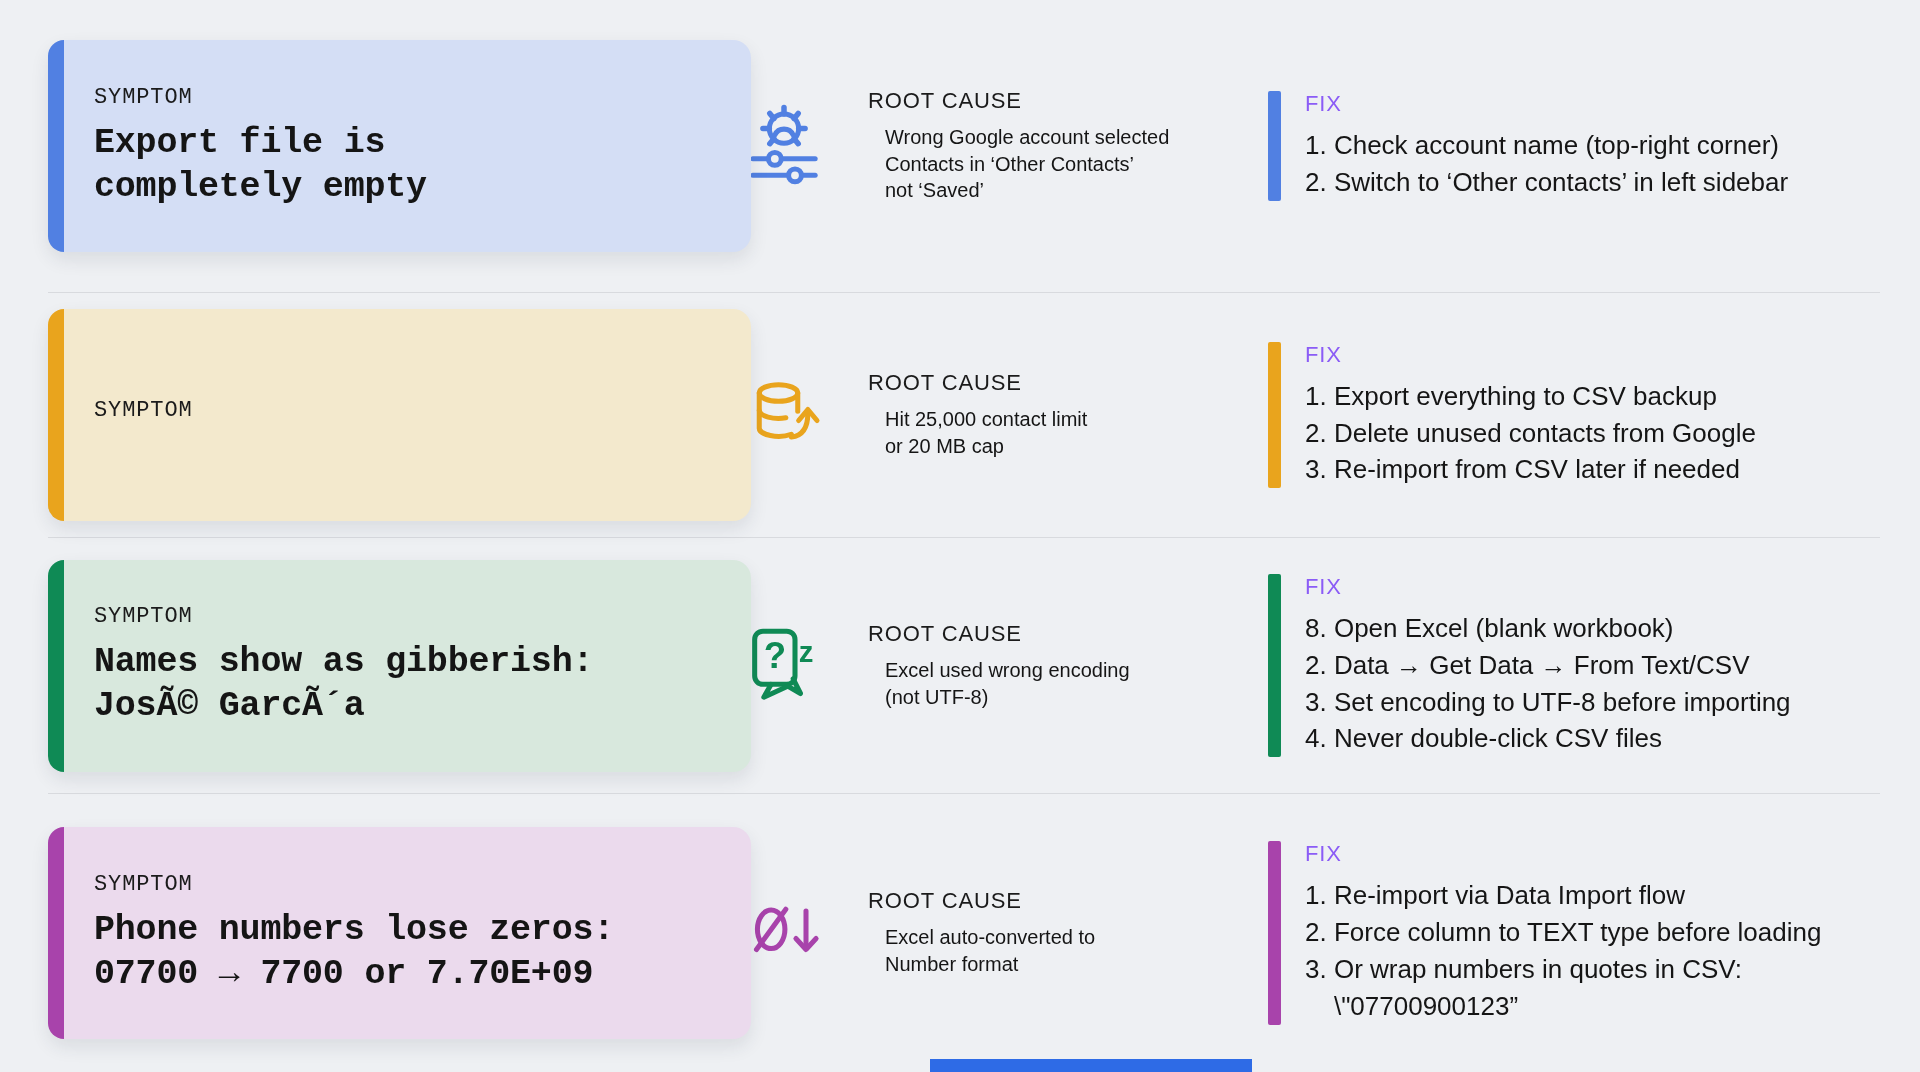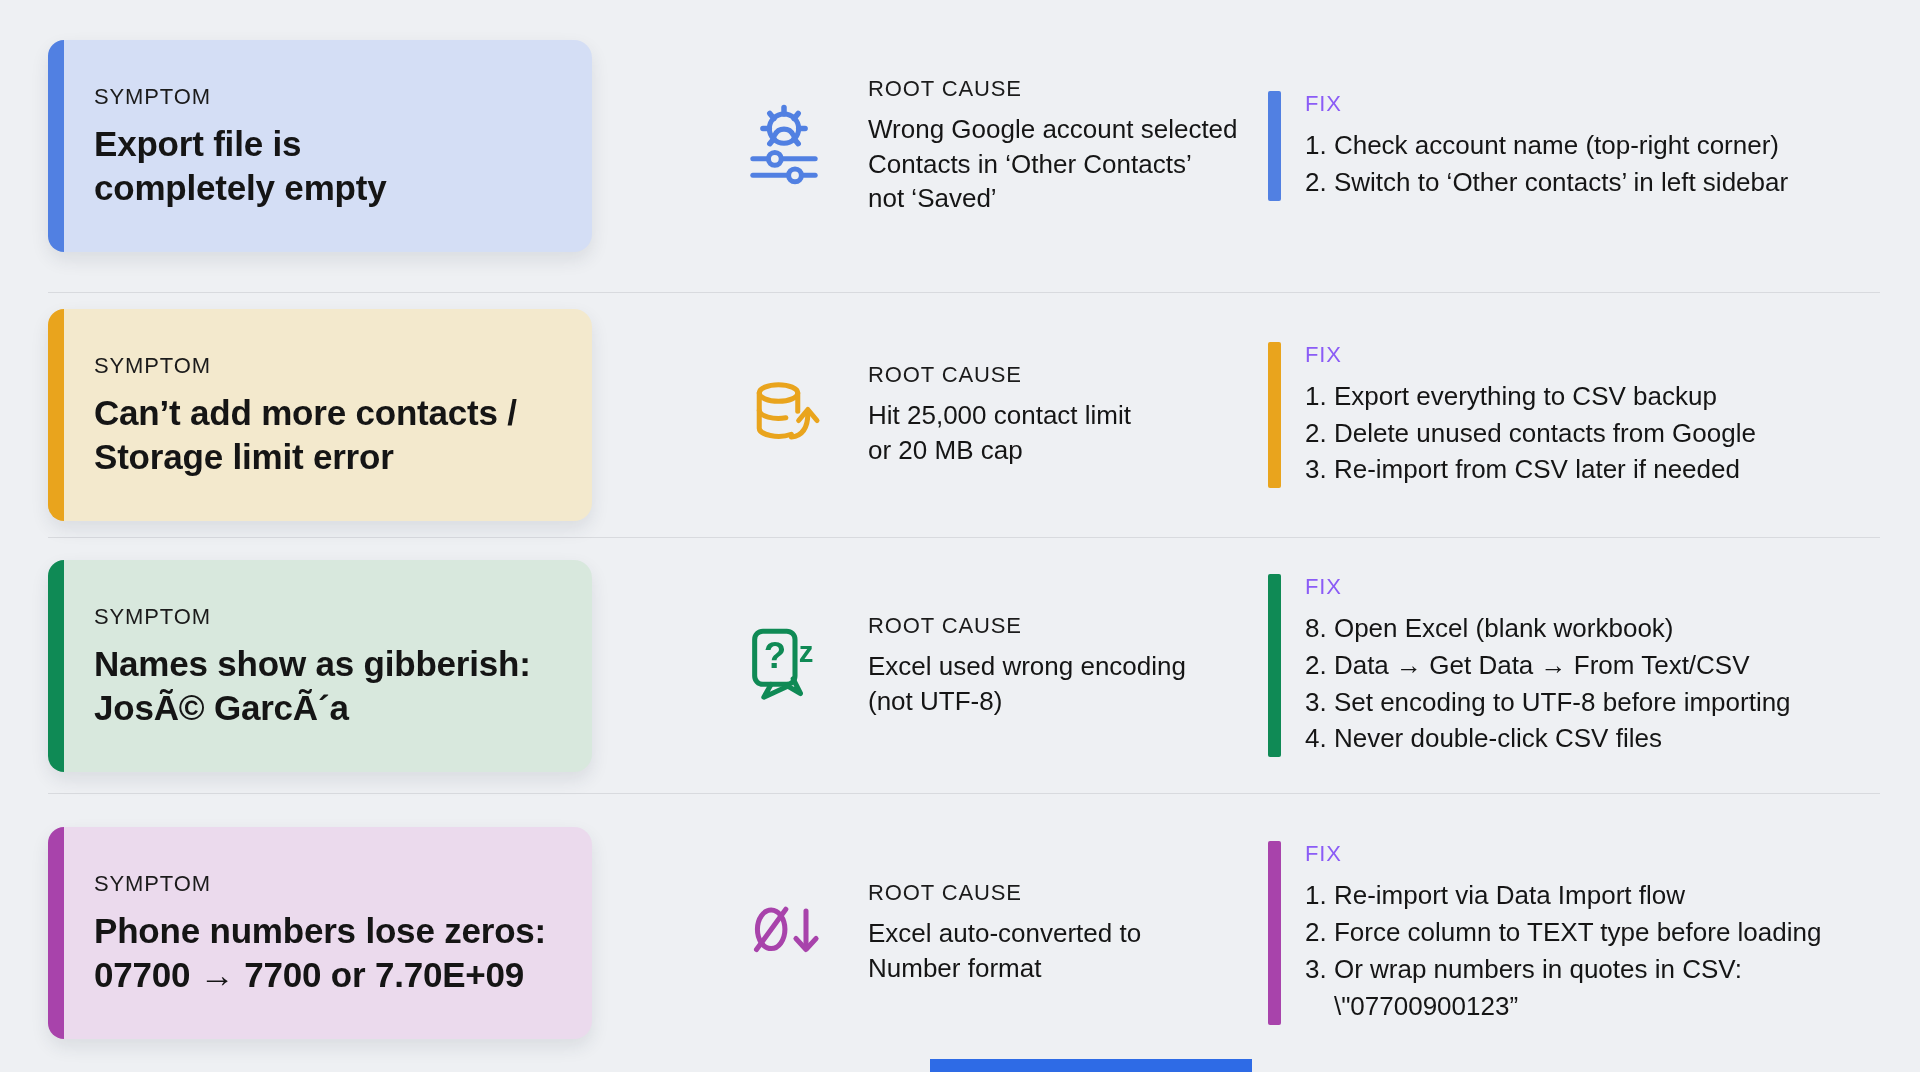--- a/index.html
+++ b/index.html
@@ -23,28 +23,29 @@
   .row-3 { height: 255px; }
   .row-4 { height: 278px; }
   .divider {
     height: 1px;
     background: #d8dade;
     margin: 0 40px 0 48px;
   }
   
   .card {
     position: relative;
-    width: 544px;
+    width: 703px;
     min-height: 212px;
     border-radius: 18px;
     padding: 32px 36px 30px 46px;
     box-shadow: 0 8px 18px rgba(40,50,70,0.10);
     display: flex;
     flex-direction: column;
     justify-content: center;
+    font-family: Liberation Mono, monospace;
   }
   .card-accent {
     position: absolute;
     left: 0; top: 0; bottom: 0;
     width: 16px;
     border-radius: 18px 0 0 18px;
   }
   .sym-label {
     font-size: 22px;
     letter-spacing: 0.04em;
@@ -66,23 +67,24 @@
     padding-left: 32px;
   }
   .rc-icon { flex: 0 0 auto; width: 88px; height: 92px; }
   .rc-label {
     font-size: 22px;
     letter-spacing: 0.04em;
     margin-bottom: 10px;
     color: #1b1b1b;
   }
   .rc-text {
-    font-size: 26px;
+    font-size: 20px;
     line-height: 1.33;
     white-space: pre-line;
+    margin-left: 17px;
   }
   
   .fix {
     display: flex;
     gap: 24px;
     align-items: stretch;
   }
   .fix-bar {
     width: 13px;
     border-radius: 2px;
@@ -157,22 +159,20 @@
   </div>
 </div>
 
 <div class="divider"></div>
 
 <div class="row row-2">
   <div>
     <div class="card" style="background-color: rgb(243, 233, 205);">
       <div class="card-accent" style="background-color: rgb(233, 164, 29);"></div>
       <div class="sym-label">SYMPTOM</div>
-      <div class="sym-title">Can’t add more contacts /
-Storage limit error</div>
     </div>
   </div>
   <div class="rootcause">
     <span class="rc-icon" style="color: rgb(233, 164, 29);">
       <svg width="88" height="92" viewBox="0 0 96 96" fill="none" stroke="currentColor" stroke-width="5.5" stroke-linecap="round" stroke-linejoin="round">
         <ellipse cx="42" cy="24" rx="21" ry="9"></ellipse>
         <path d="M21 24 V62 A21 9 0 0 0 56 69"></path>
         <path d="M63 24 V44"></path>
         <path d="M21 43 A21 9 0 0 0 50 51"></path>
         <path d="M56 72 Q74 70 74 46"></path>

